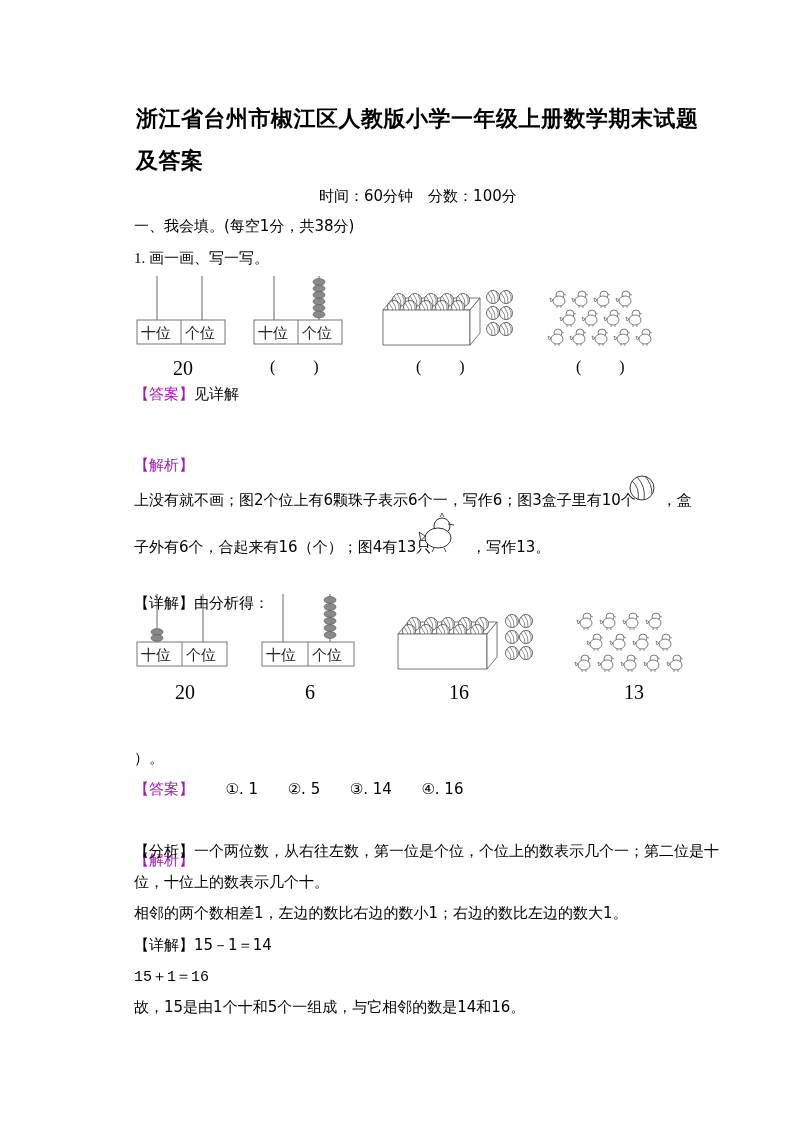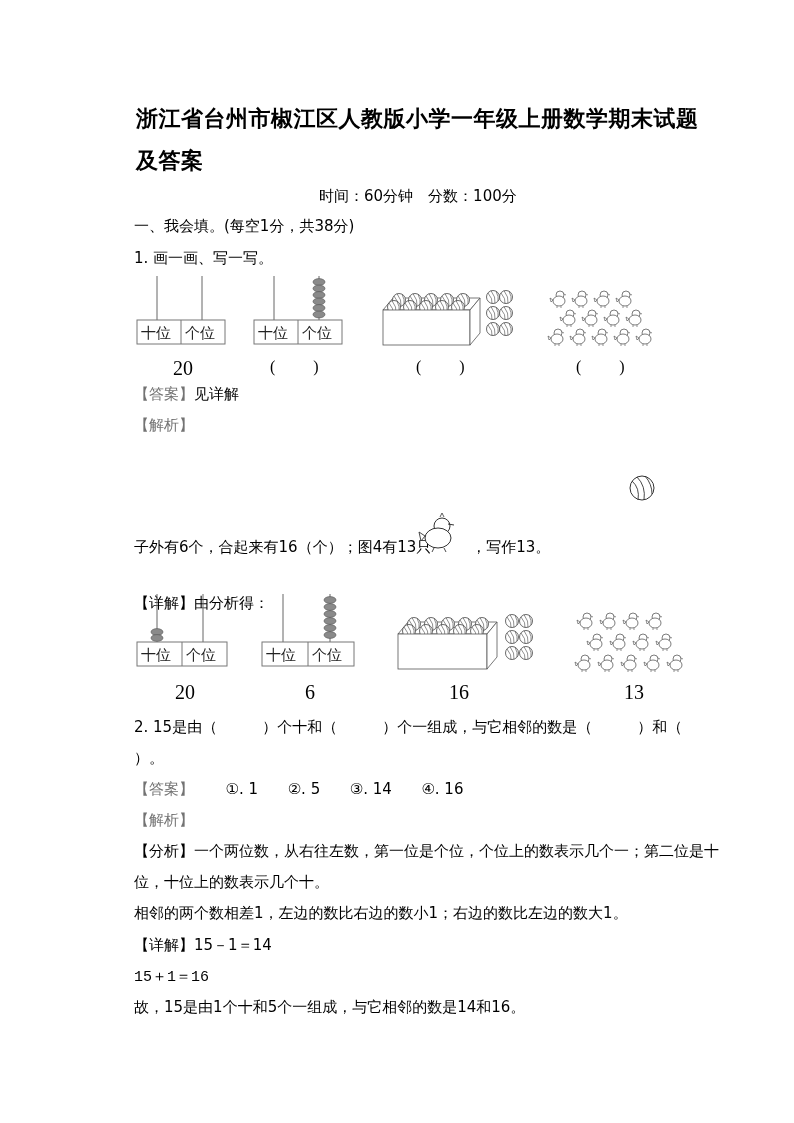--- a/index.html
+++ b/index.html
@@ -2,37 +2,37 @@
 <html><head>
   <meta charset="utf-8">
   <style>
     html, body { margin: 0; padding: 0; background: #ffffff; }
     body { width: 794px; height: 1123px; position: relative; overflow: hidden;
       font-family: "DejaVu Sans", sans-serif; color: #000; }
     .page { position: absolute; left: 16px; top: 0; width: 794px; height: 955px; }
     .abs { position: absolute; white-space: nowrap; }
     .title { font-family: "DejaVu Serif", serif; font-weight: bold; font-size: 22px; letter-spacing: 0.5px; }
     .txt { font-size: 15px; }
-    .label { color: #737373; }
+    .label { color: #a21caf; margin-top: 40px; }
     .num { font-family: "Liberation Serif", serif; font-size: 20px; }
     .paren { font-family: "Liberation Serif", serif; font-size: 16px; }
     svg { position: absolute; overflow: visible; }
     .boxcell { font-family: "DejaVu Serif", serif; font-size: 15px; fill: #222; }
   </style>
 </head>
 <body>
 
 <div class="page">
 
   <div class="abs title" style="left:120px; top:104px;">浙江省台州市椒江区人教版小学一年级上册数学期末试题</div>
   <div class="abs title" style="left:120px; top:146px;text-align:center;">及答案</div>
   <div class="abs txt" style="left:303px; top:187px;">时间：60分钟　分数：100分</div>
   <div class="abs txt" style="left:118px; top:217px;">一、我会填。(每空1分，共38分)</div>
 
-  <div class="abs txt" style="left:118px; top:249px;">1. 画一画、写一写。</div>
+  <div class="abs txt" style="left:118px; top:249px;font-family:Liberation Serif, serif;">1. 画一画、写一写。</div>
 
   <svg style="left:120px; top:276px;" width="90" height="72">
     <line x1="21" y1="0" x2="21" y2="44" stroke="#666" stroke-width="1"></line>
     <line x1="66" y1="0" x2="66" y2="44" stroke="#666" stroke-width="1"></line>
     <rect x="1" y="44" width="88" height="24" fill="none" stroke="#777" stroke-width="1"></rect>
     <line x1="45" y1="44" x2="45" y2="68" stroke="#777" stroke-width="1"></line>
     <text x="5" y="62" class="boxcell">十位</text>
     <text x="49" y="62" class="boxcell">个位</text>
   </svg>
   <div class="abs num" style="left:157px; top:357px;">20</div>
@@ -107,20 +107,23 @@
       <use href="#chick" x="52" y="48"></use>
       <use href="#chick" x="74" y="48"></use>
       <use href="#chick" x="96" y="48"></use>
   </svg>
   <div class="abs paren" style="left:560px; top:357px; letter-spacing:2px;">(　　)</div>
 
   <div class="abs txt" style="left:118px; top:385px;">
     <span class="label">【答案】</span><span>见详解</span>
   </div>
   <div class="abs txt label" style="left:118px; top:416px;">【解析】</div>
+  <div class="abs txt" style="left:118px; top:491px;">
+    <span>上没有就不画；图2个位上有6颗珠子表示6个一，写作6；图3盒子里有10个</span><span style="display:inline-block; width:26px;"></span><span>，盒</span>
+  </div>
   <svg style="left:612px; top:474px;" width="28" height="28">
     <circle cx="14" cy="14" r="12" fill="#fff" stroke="#333" stroke-width="1"></circle>
     <path d="M4 7 Q12 14 10 26 M9 3 Q18 12 16 26 M17 2 Q24 10 24 20" fill="none" stroke="#333" stroke-width="0.9"></path>
   </svg>
   <div class="abs txt" style="left:118px; top:538px;">
     <span>子外有6个，合起来有16（个）；图4有13只</span><span style="display:inline-block; width:40px;"></span><span>，写作13。</span>
   </div>
   <svg style="left:402px; top:514px;" width="40" height="40">
     <circle cx="24" cy="12" r="8" fill="#fff" stroke="#333" stroke-width="1"></circle>
     <ellipse cx="20" cy="24" rx="13" ry="10" fill="#fff" stroke="#333" stroke-width="1"></ellipse>
@@ -194,21 +197,20 @@
       <use href="#chick" x="66" y="31"></use>
       <use href="#chick" x="89" y="31"></use>
     <use href="#chick" x="8" y="52"></use>
       <use href="#chick" x="31" y="52"></use>
       <use href="#chick" x="54" y="52"></use>
       <use href="#chick" x="77" y="52"></use>
       <use href="#chick" x="100" y="52"></use>
   </svg>
   <div class="abs num" style="left:608px; top:681px;text-align:center;">13</div>
 
-  <div class="abs txt" style="left:118px; top:718px;">2. 15是由（　　　）个十和（　　　）个一组成，与它相邻的数是（　　　）和（</div>
   <div class="abs txt" style="left:118px; top:749px;">）。</div>
   <div class="abs txt" style="left:118px; top:780px;">
     <span class="label">【答案】</span>
     <span style="display:inline-block; width:22px;"></span>
     <span>①. 1</span>
     <span style="display:inline-block; width:20px;"></span>
     <span>②. 5</span>
     <span style="display:inline-block; width:20px;"></span>
     <span>③. 14</span>
     <span style="display:inline-block; width:20px;"></span>

